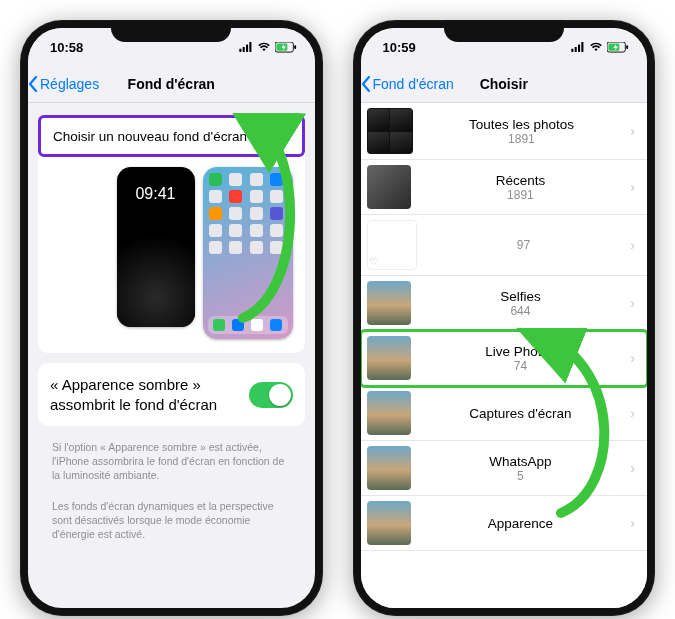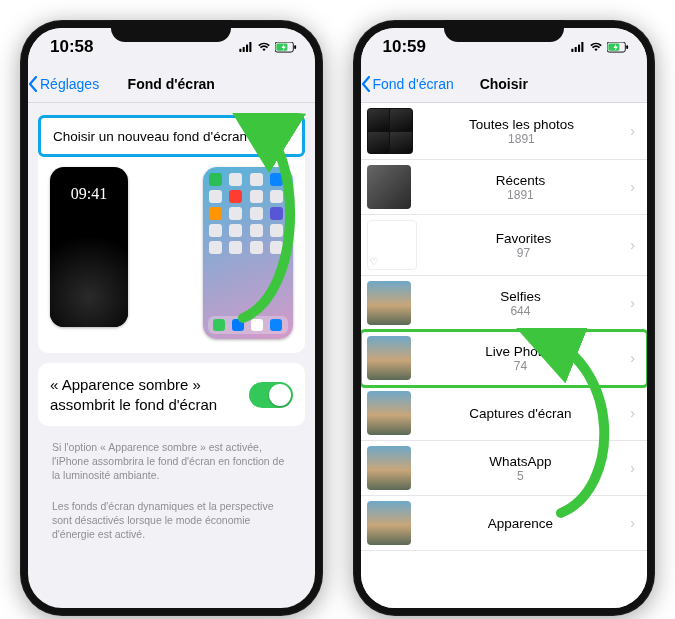--- a/index.html
+++ b/index.html
@@ -39,21 +39,21 @@
     border-bottom-left-radius: 14px;
     border-bottom-right-radius: 14px;
     z-index: 50;
   }
   .status-bar {
     height: 38px;
     display: flex;
     align-items: center;
     justify-content: space-between;
     padding: 0 18px 0 22px;
-    font-size: 17px;
+    font-size: 13px;
     font-weight: 600;
     color: #000;
     background: #f2f2f6;
   }
   .status-icons { display: flex; align-items: center; gap: 4px; }
   .nav-bar {
     height: 36px;
     display: flex;
     align-items: center;
     background: #f2f2f6;
@@ -86,29 +86,28 @@
   .row {
     display: flex;
     align-items: center;
     justify-content: space-between;
     padding: 10px 12px;
     font-size: 13.5px;
     color: #000;
   }
   .chev { color: #c7c7cc; font-size: 14px; }
   .highlight-green {
-    border: 3px solid #0ea5e9;
+    border: 3px solid #6d28d9;
     border-radius: 6px;
   }
   .preview-pair {
     display: flex;
-    justify-content: space-between;
-    gap: 24px;
+    justify-content: flex-end;
+    gap: 8px;
     padding: 10px 12px 14px;
-    font-family: Liberation Serif, serif;
   }
   .mini-phone {
     width: 78px;
     height: 160px;
     border-radius: 14px;
     background: #000;
     position: relative;
     overflow: hidden;
     box-shadow: 0 1px 3px rgba(0,0,0,.3);
   }
@@ -323,21 +322,20 @@
             <div class="thumb recent"></div>
             <div class="album-text">
               <div class="album-title">Récents</div>
               <div class="album-count">1891</div>
             </div>
             <span class="chev">›</span>
           </div>
           <div class="album-row">
             <div class="thumb fav"></div>
             <div class="album-text">
-              <div class="album-title">Favorites</div>
               <div class="album-count">97</div>
             </div>
             <span class="chev">›</span>
           </div>
           <div class="album-row">
             <div class="thumb "></div>
             <div class="album-text">
               <div class="album-title">Selfies</div>
               <div class="album-count">644</div>
             </div>

